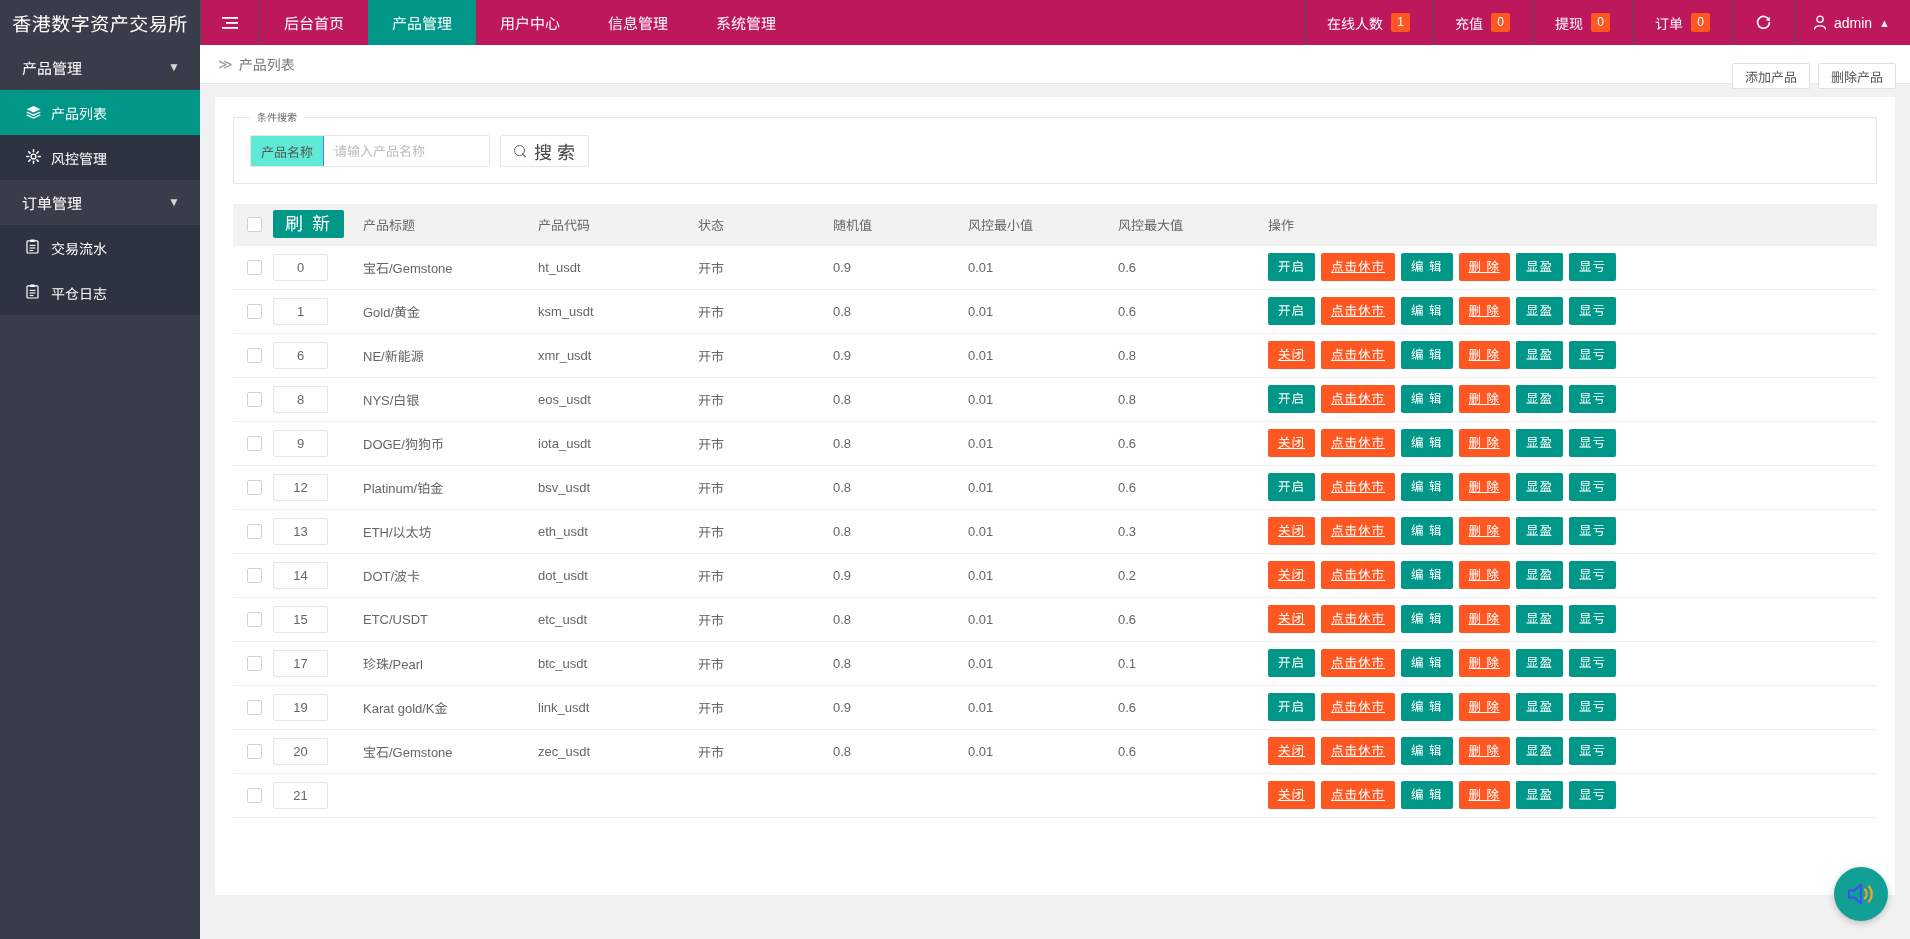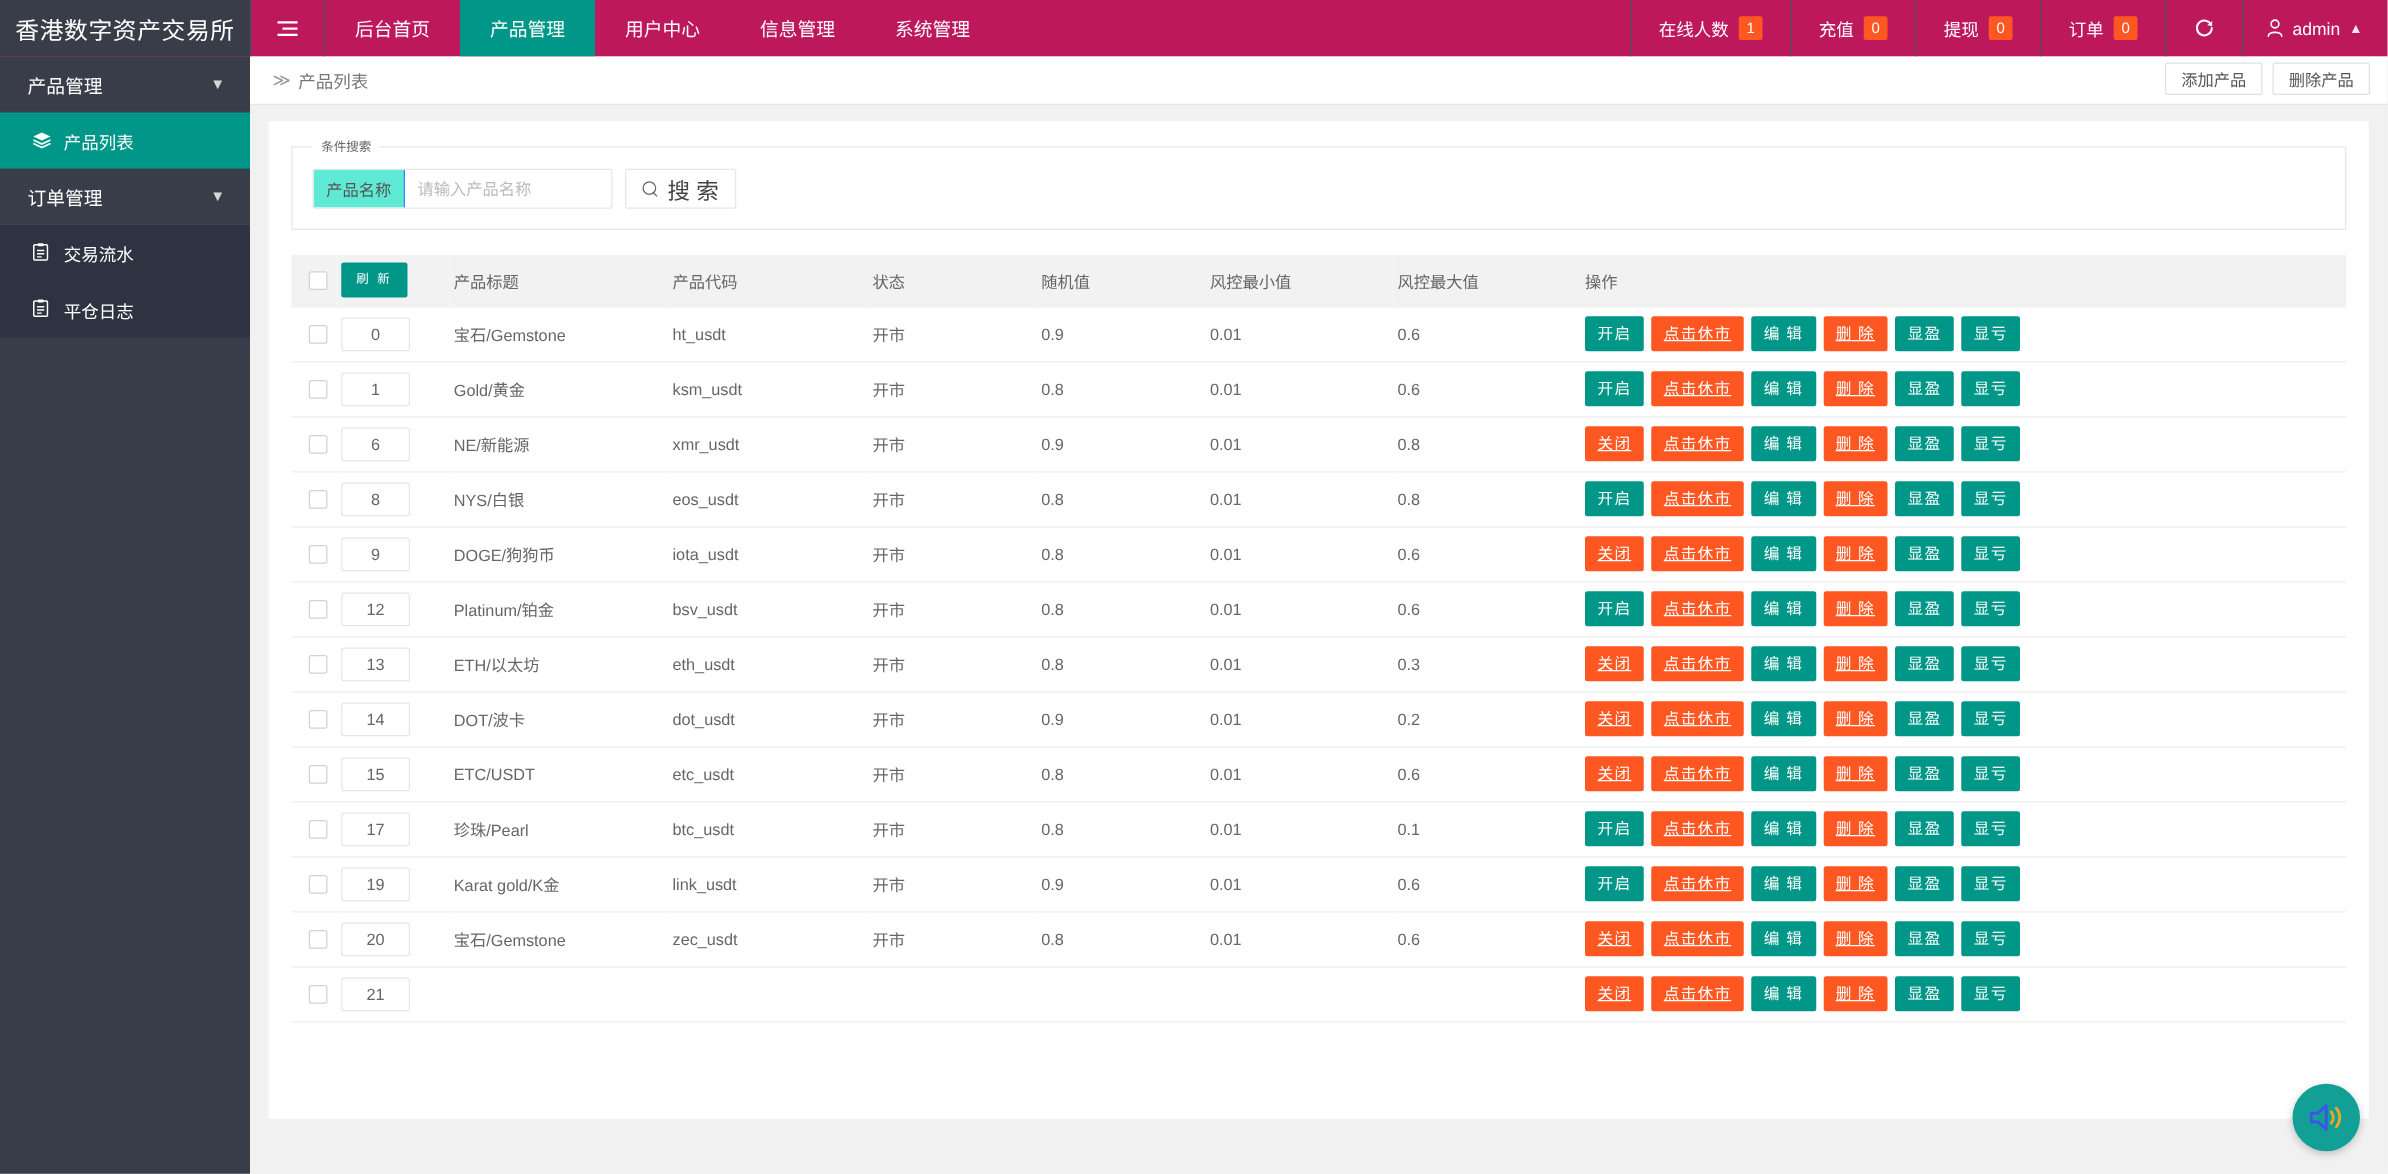--- a/index.html
+++ b/index.html
@@ -120,21 +120,21 @@
   .crumb-bar {
     height: 39px; background: #fff;
     border-bottom: 1px solid #e6e6e6;
     display: flex; align-items: center;
     padding: 0 18px;
     position: relative;
   }
   .crumb-text { color: #777; font-size: 14px; display:flex; align-items:center; gap:6px;}
   .crumb-arrow { color: #999; font-size: 14px; }
   .crumb-actions {
-    position: absolute; right: 14px; top: 5px;
+    position: absolute; right: 14px; top: 18px;
     display: flex; gap: 8px;
   }
   .btn-plain {
     background: #fff;
     border: 1px solid #e0e0e0;
     border-radius: 2px;
     color: #555;
     font-size: 13px;
     height: 26px;
     padding: 0 12px;
@@ -264,21 +264,21 @@
     border-radius: 2px;
     text-align: center;
     font-size: 13px;
     color: #666;
     background: #fff;
   }
   .btn-refresh {
     display: inline-block;
     background: #009688;
     color: #fff;
-    font-size: 10px;
+    font-size: 18px;
     border-radius: 2px;
     height: 28px; line-height: 28px;
     padding: 0 12px;
     cursor: pointer;
     letter-spacing: 2px;
   }
   .ops { display: flex; gap: 6px; align-items: center; padding-right: 6px; }
   .abtn {
     border: none;
     border-radius: 2px;
@@ -377,20 +377,38 @@
     <span class="side-ico">
       <svg width="15" height="14" viewBox="0 0 16 14">
         <path d="M8 0.6 L15.3 4.0 L8 7.4 L0.7 4.0 Z" fill="#fff"></path>
         <path d="M0.7 7.0 L8 10.4 L15.3 7.0" fill="none" stroke="#fff" stroke-width="1.4"></path>
         <path d="M0.7 10.0 L8 13.4 L15.3 10.0" fill="none" stroke="#fff" stroke-width="1.4"></path>
       </svg>
     </span>
     <span>产品列表</span>
   </div>
 
+  <div class="side-item">
+    <span class="side-ico">
+      <svg width="15" height="15" viewBox="0 0 16 16">
+        <circle cx="8" cy="8" r="2.6" fill="none" stroke="#fff" stroke-width="1.4"></circle>
+        <g stroke="#fff" stroke-width="1.6" stroke-linecap="round">
+          <line x1="8" y1="0.8" x2="8" y2="3.0"></line>
+            <line x1="8" y1="13.0" x2="8" y2="15.2"></line>
+          <line x1="0.8" y1="8" x2="3.0" y2="8"></line>
+            <line x1="13.0" y1="8" x2="15.2" y2="8"></line>
+          <line x1="2.9" y1="2.9" x2="4.4" y2="4.4"></line>
+            <line x1="11.6" y1="11.6" x2="13.1" y2="13.1"></line>
+          <line x1="13.1" y1="2.9" x2="11.6" y2="4.4"></line>
+            <line x1="4.4" y1="11.6" x2="2.9" y2="13.1"></line>
+        </g>
+      </svg>
+    </span>
+    <span>风控管理</span>
+  </div>
 
   <div class="side-group">
     <span>订单管理</span>
     <span class="chev">▼</span>
   </div>
 
   <div class="side-item">
     <span class="side-ico">
       <svg width="13" height="15" viewBox="0 0 13 15">
         <rect x="1" y="1.8" width="11" height="12.2" rx="1" fill="none" stroke="#fff" stroke-width="1.2"></rect>

